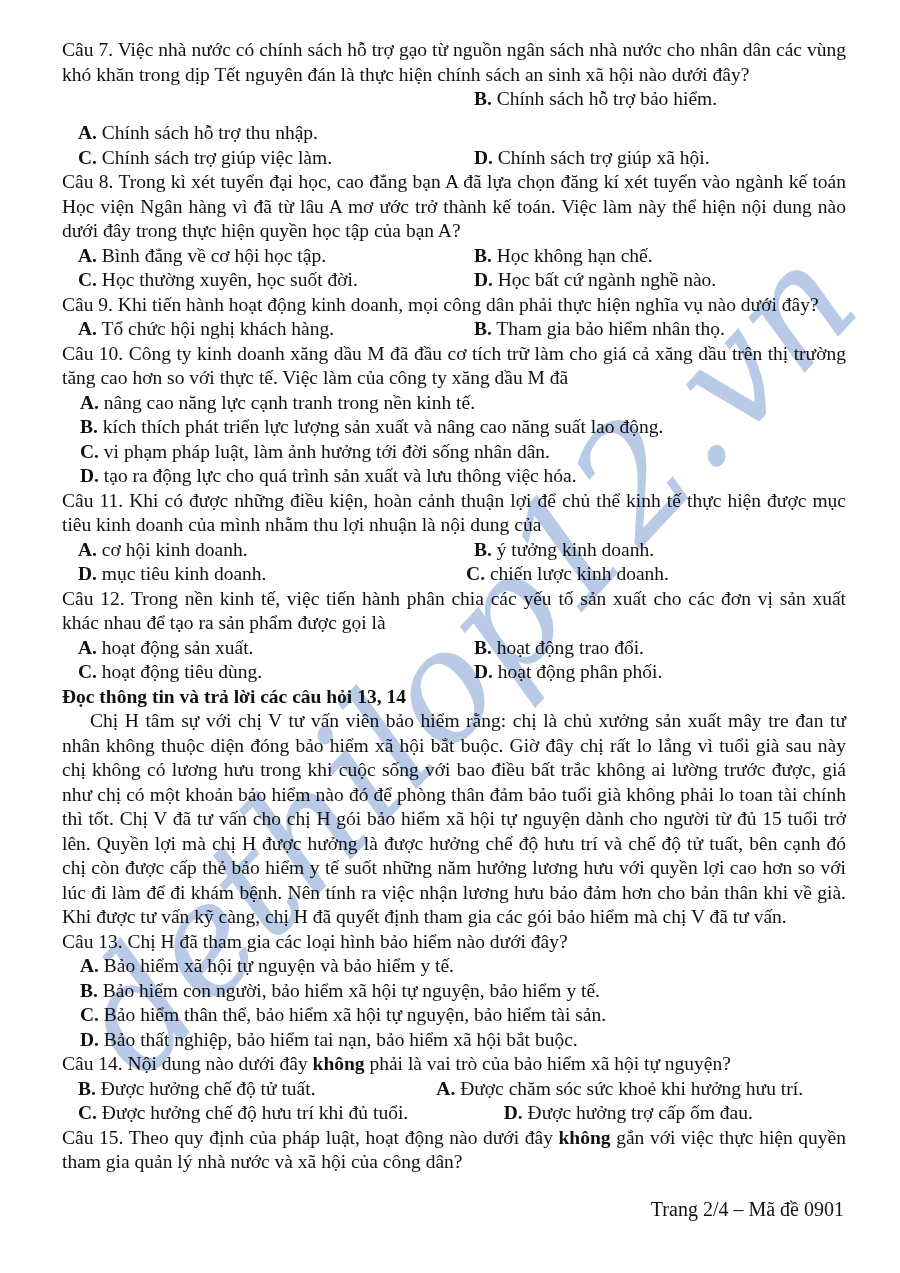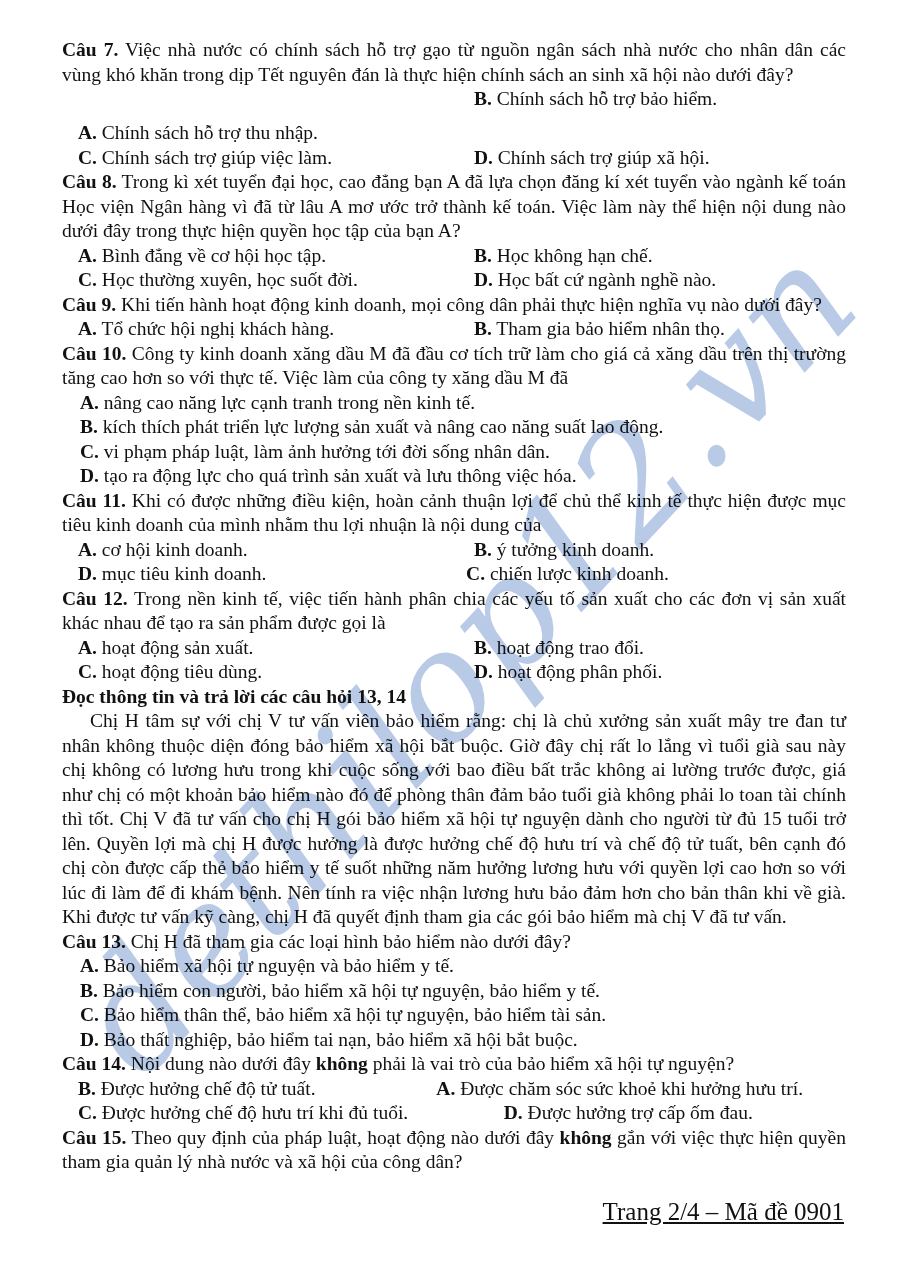--- a/index.html
+++ b/index.html
@@ -2,31 +2,31 @@
 <html><head>
 <meta charset="utf-8">
 <style>
   html,body{margin:0;padding:0;background:#ffffff;}
   body{width:900px;height:1273px;position:relative;overflow:hidden;
        font-family:"Liberation Serif","DejaVu Serif",serif;color:#111;}
   .page{position:relative;width:900px;height:1273px;background:#fff;}
   .content{position:absolute;left:62px;top:38px;width:784px;z-index:1;
            font-size:19.5px;line-height:24.5px;text-align:justify;}
   .qtext{margin:0;}
-  .qlabel{font-weight:bold;}
+  .qlabel{font-weight:normal;}
   b.inline{font-weight:bold;}
   .opt-row{display:flex;}
   .opt-cell{padding-left:16px;box-sizing:border-box;}
   .opt-cell.left{flex:0 0 auto;}
   .opt-cell.right{flex:1 1 auto;}
   .opt-line{padding-left:18px;}
   .opt-letter{font-weight:bold;}
   .heading{font-weight:bold;margin:0;text-align:left;}
   .paragraph{margin:0;text-indent:28px;}
-  .footer{position:absolute;right:56px;top:1198px;font-size:25px;z-index:1;text-decoration:underline;}
+  .footer{position:absolute;right:56px;top:1198px;font-size:20px;z-index:1;}
   .watermark{position:absolute;left:465px;top:660px;z-index:2;
              transform:translate(-50%,-50%) rotate(-47deg);
              font-size:152px;font-style:italic;white-space:nowrap;
              font-family:"DejaVu Serif","Liberation Serif",serif;
              opacity:0.55;mix-blend-mode:multiply;pointer-events:none;}
 </style>
 </head>
 <body>
 
 <div class="page">

